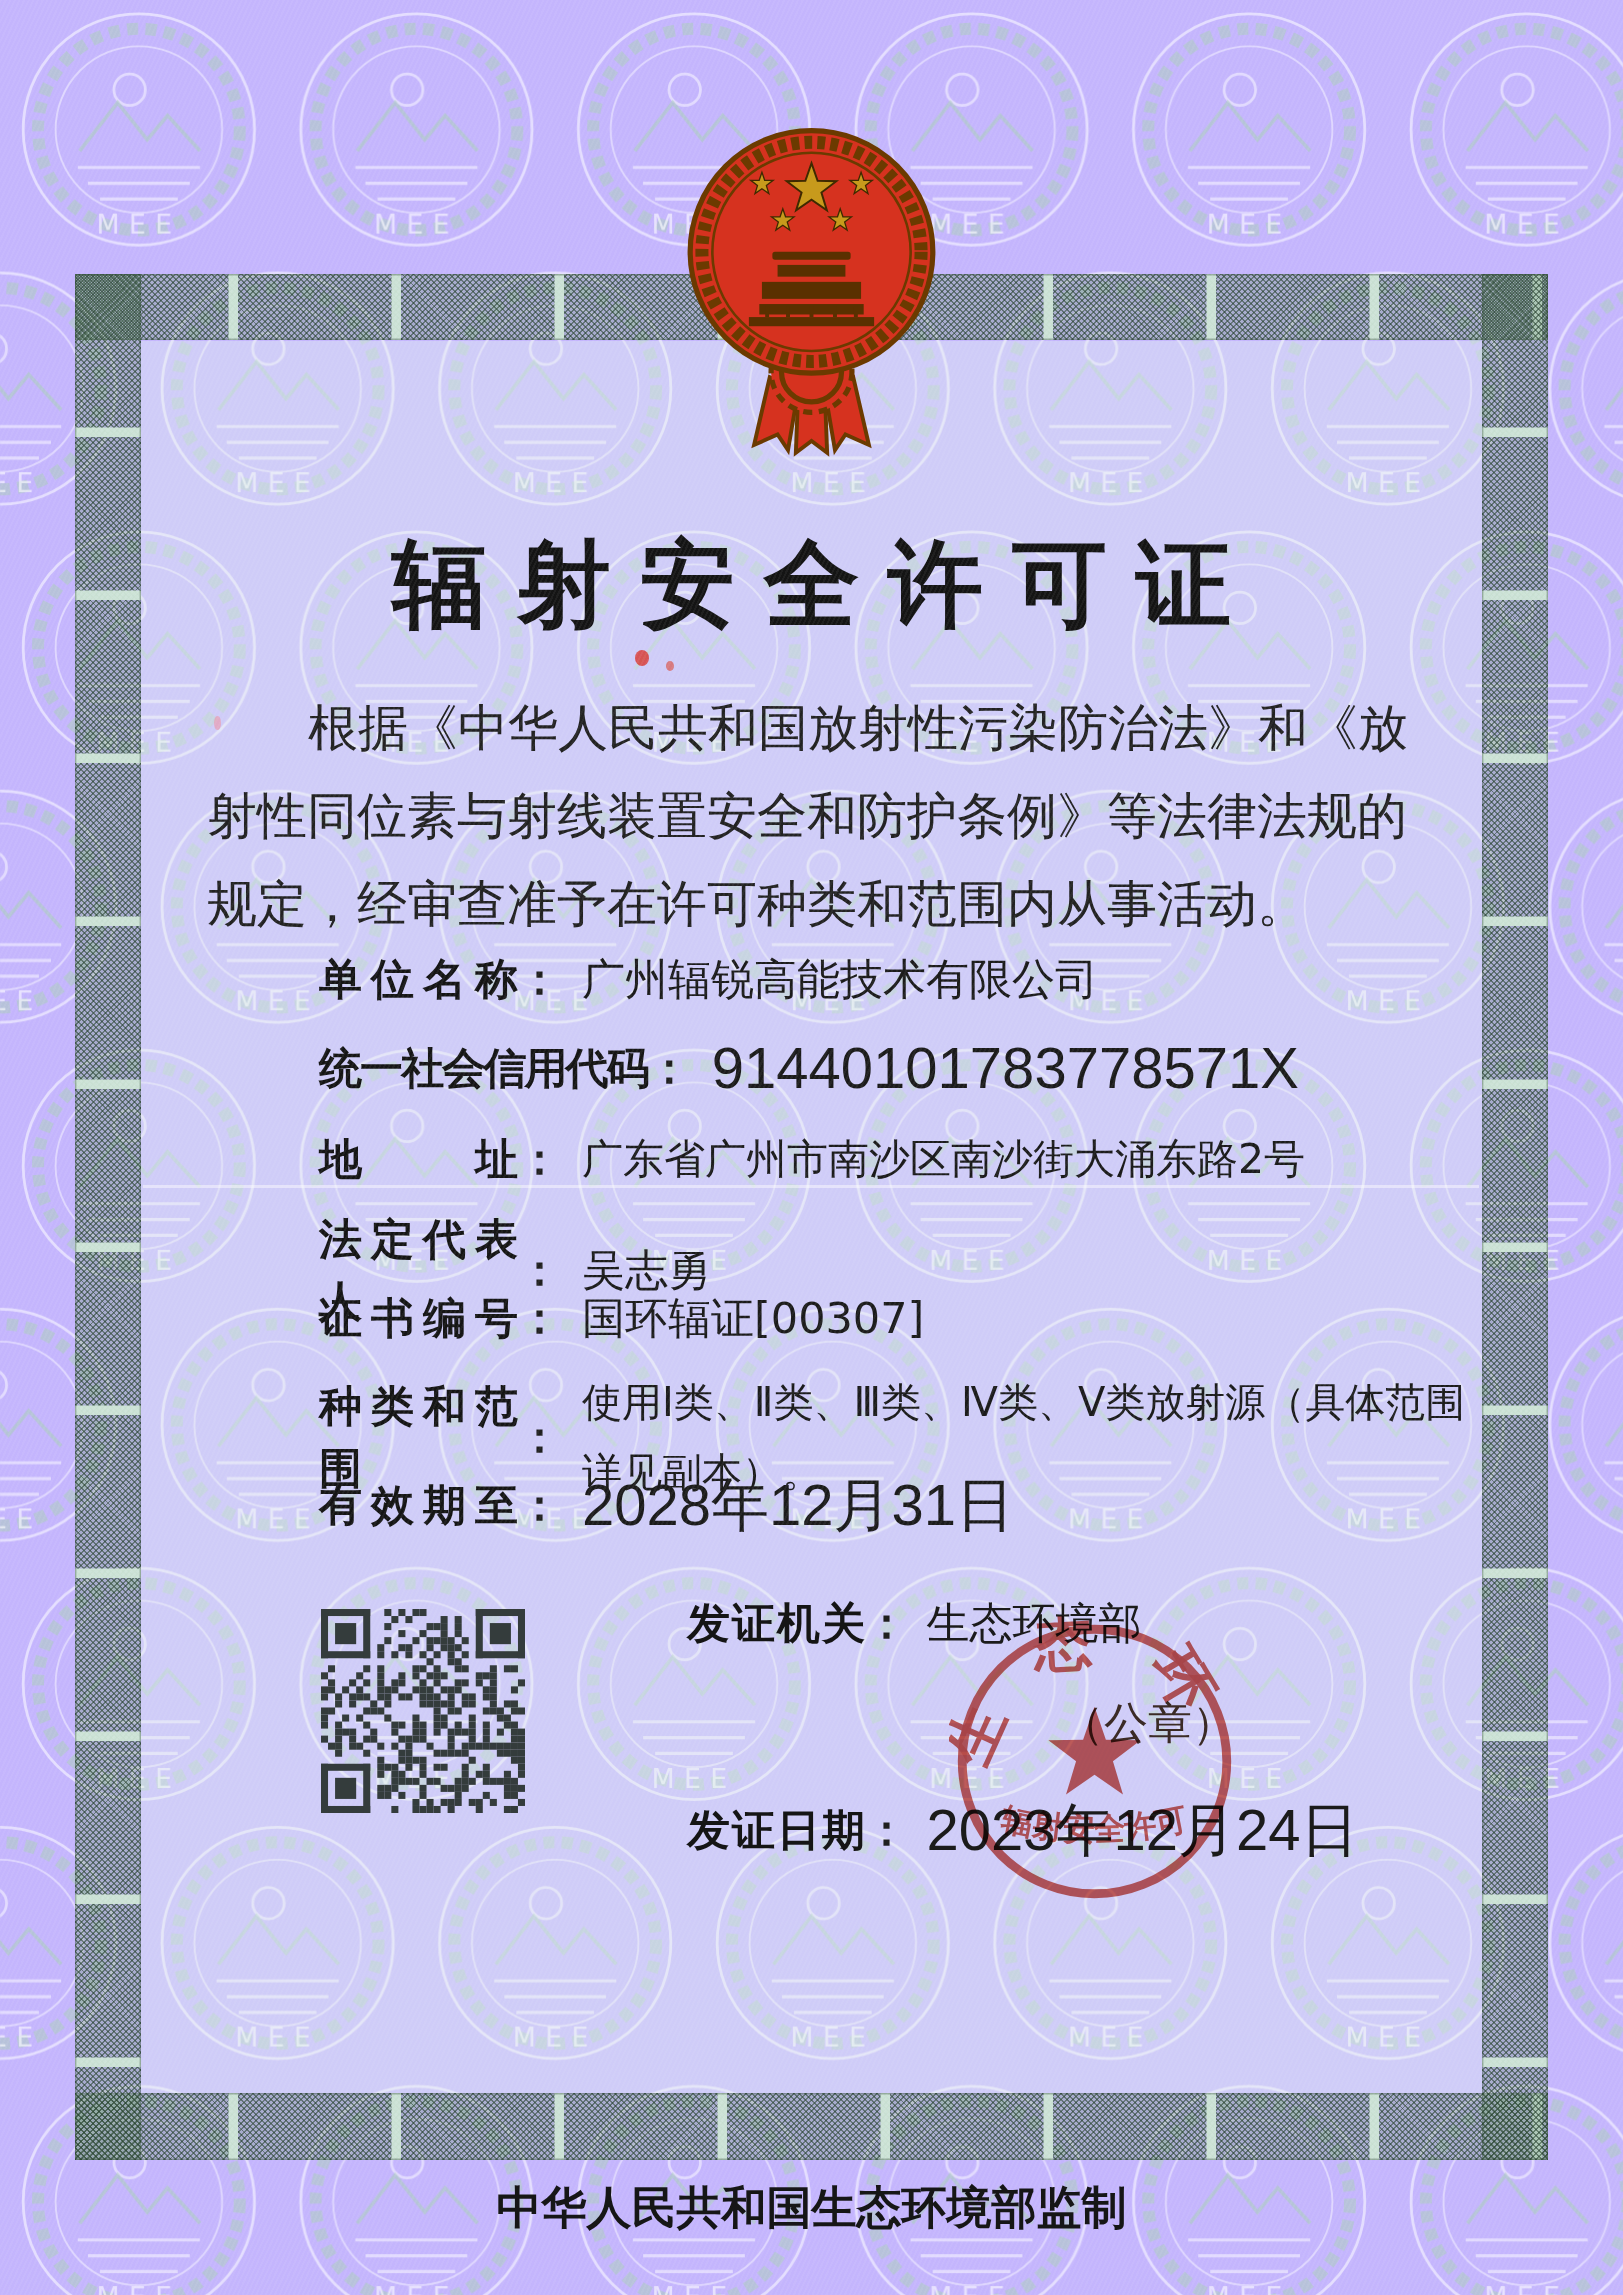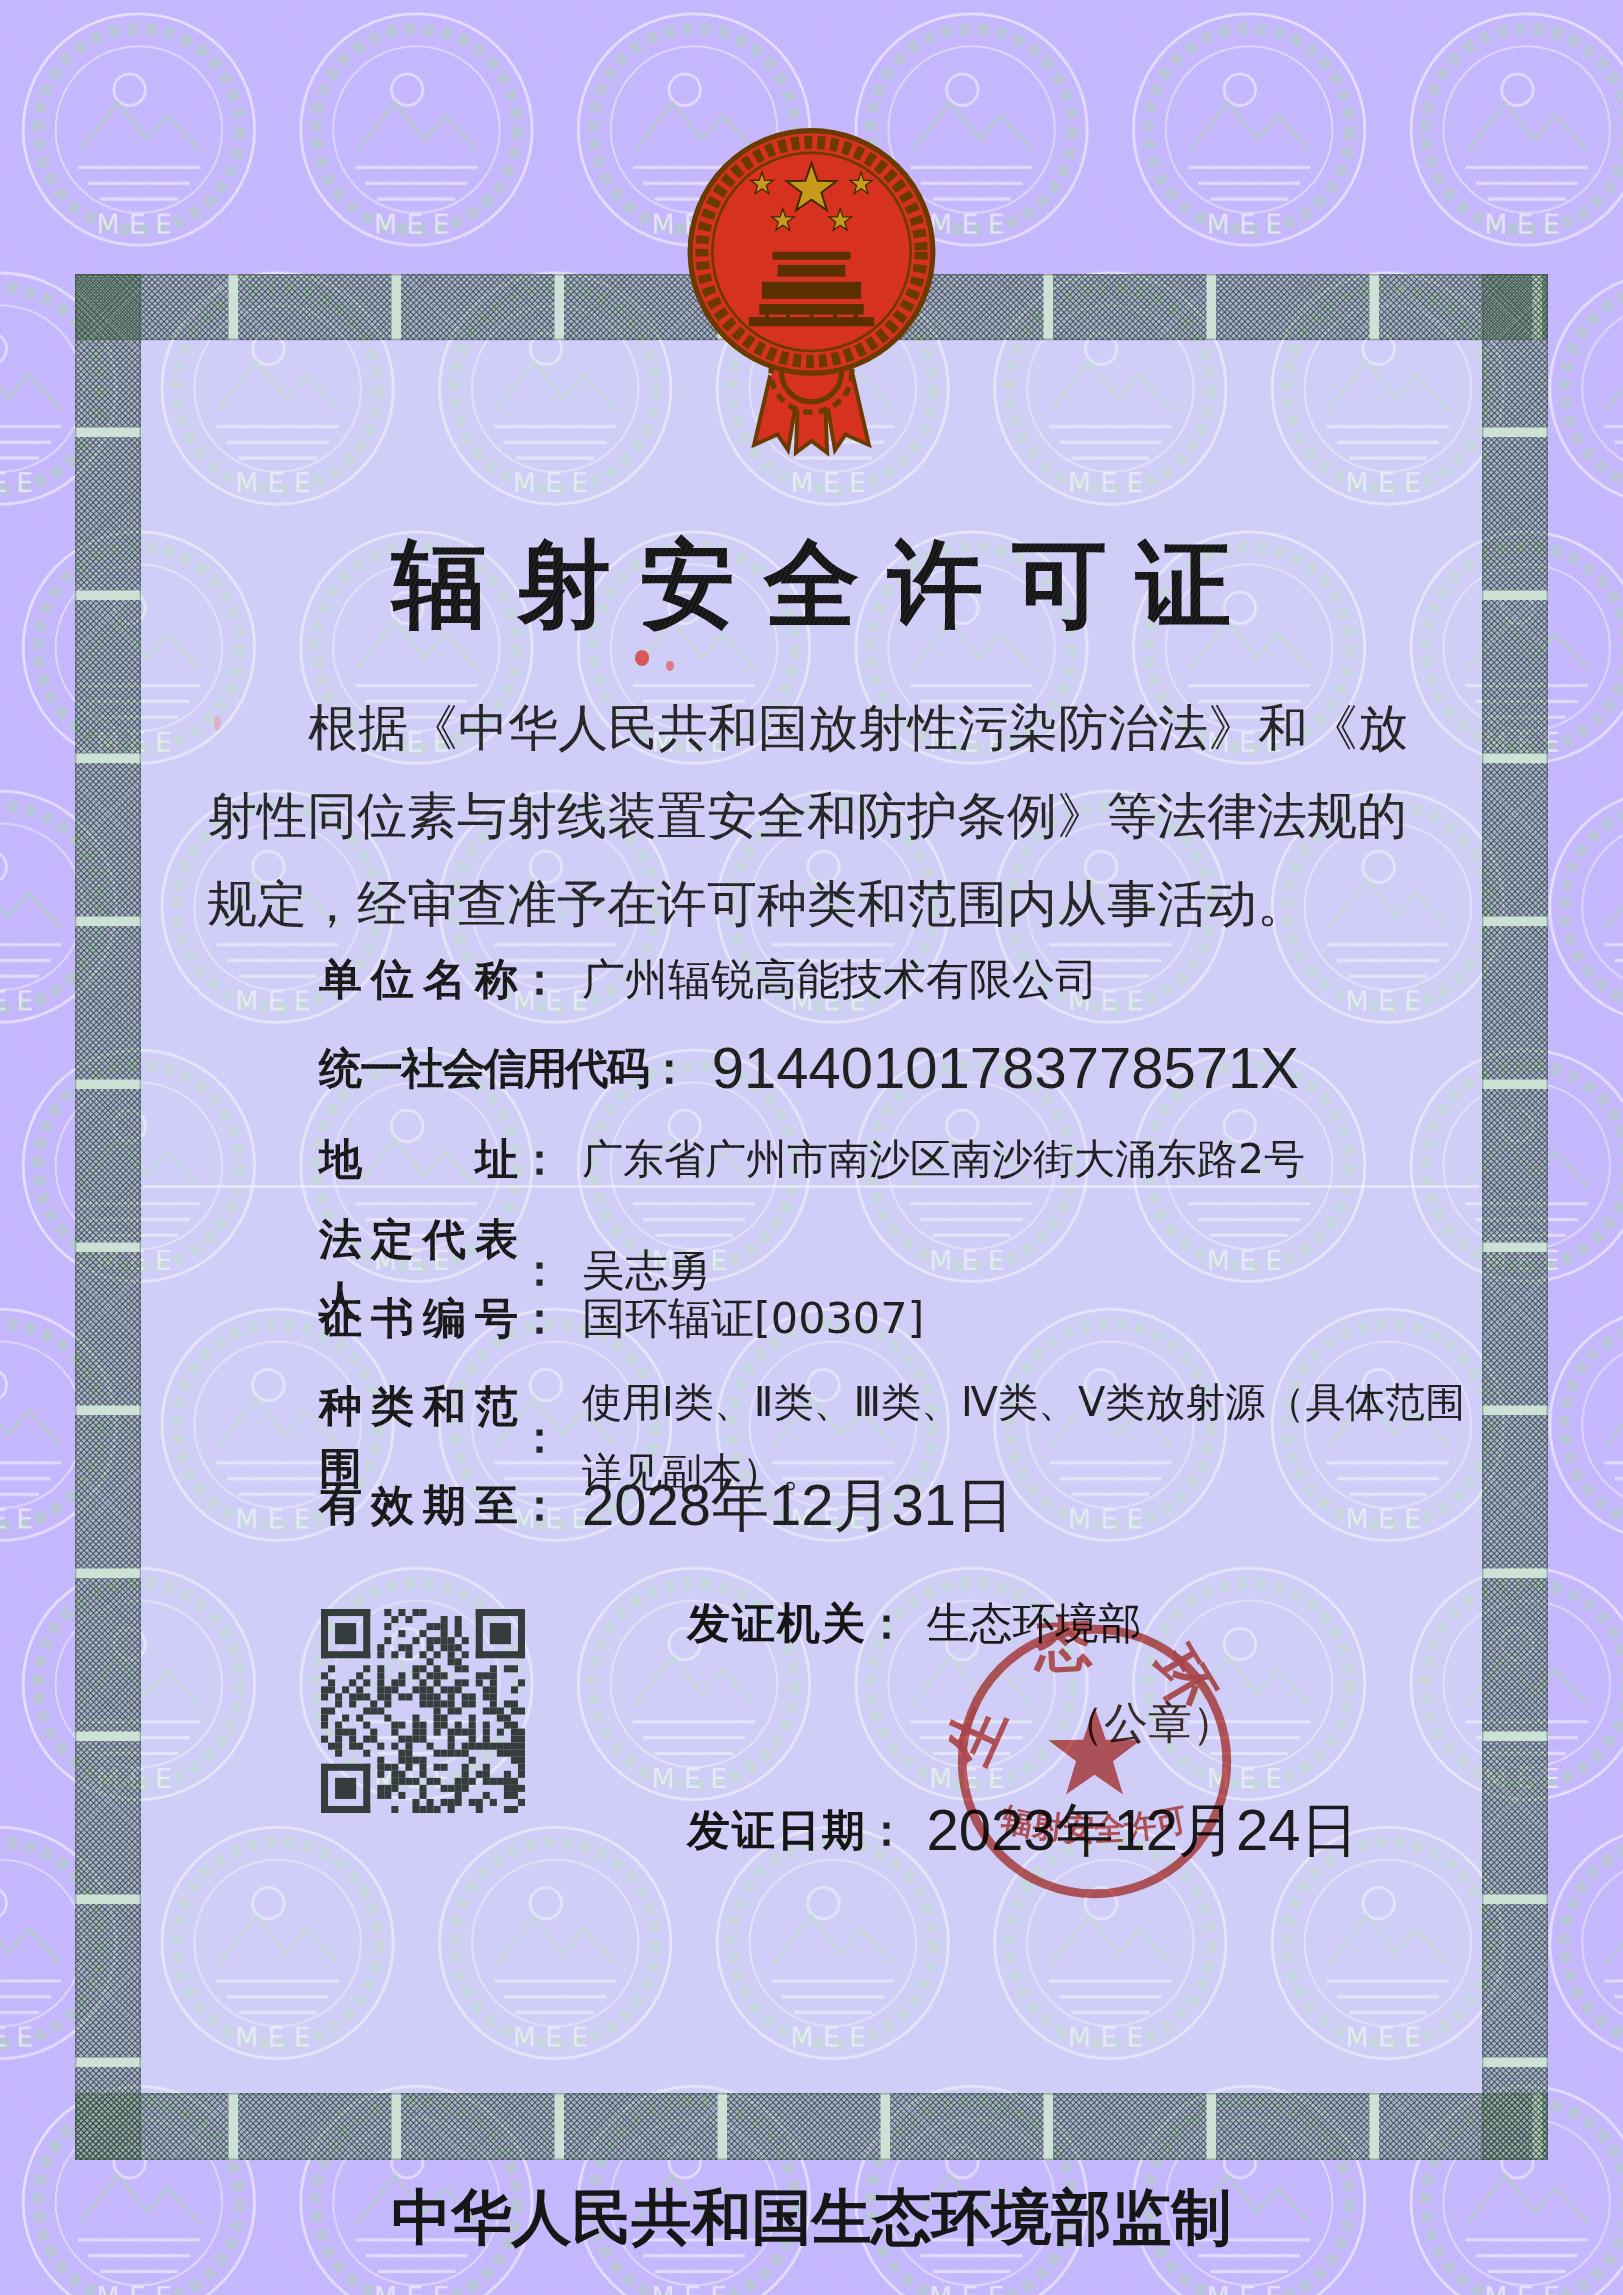--- a/index.html
+++ b/index.html
@@ -61,21 +61,21 @@
   .qr-box{position:absolute;left:321px;top:1609px;width:204px;height:204px;z-index:6;}
 
   .seal-svg{position:absolute;left:949px;top:1616px;width:291px;height:291px;z-index:9;
             mix-blend-mode:multiply;opacity:.92;}
   .under-seal{z-index:7;}
 
   .crease{position:absolute;left:143px;top:1185px;width:1336px;height:2.8px;
           background:rgba(255,255,255,.45);}
 
   .footer{position:absolute;left:0;right:0;top:2178px;text-align:center;
-          font-size:60px;font-weight:700;color:#161616;z-index:4;}
+          font-size:45px;font-weight:700;color:#161616;z-index:4;}
 </style>
 </head>
 <body>
 
 <div class="page">
 
   <svg class="wm-svg" xmlns="http://www.w3.org/2000/svg" viewBox="0 0 3508 4961" width="1623" height="2295">
     <defs>
       <g id="wmk">
         <g fill="none" stroke="rgba(255,255,255,0.55)" stroke-width="6">

